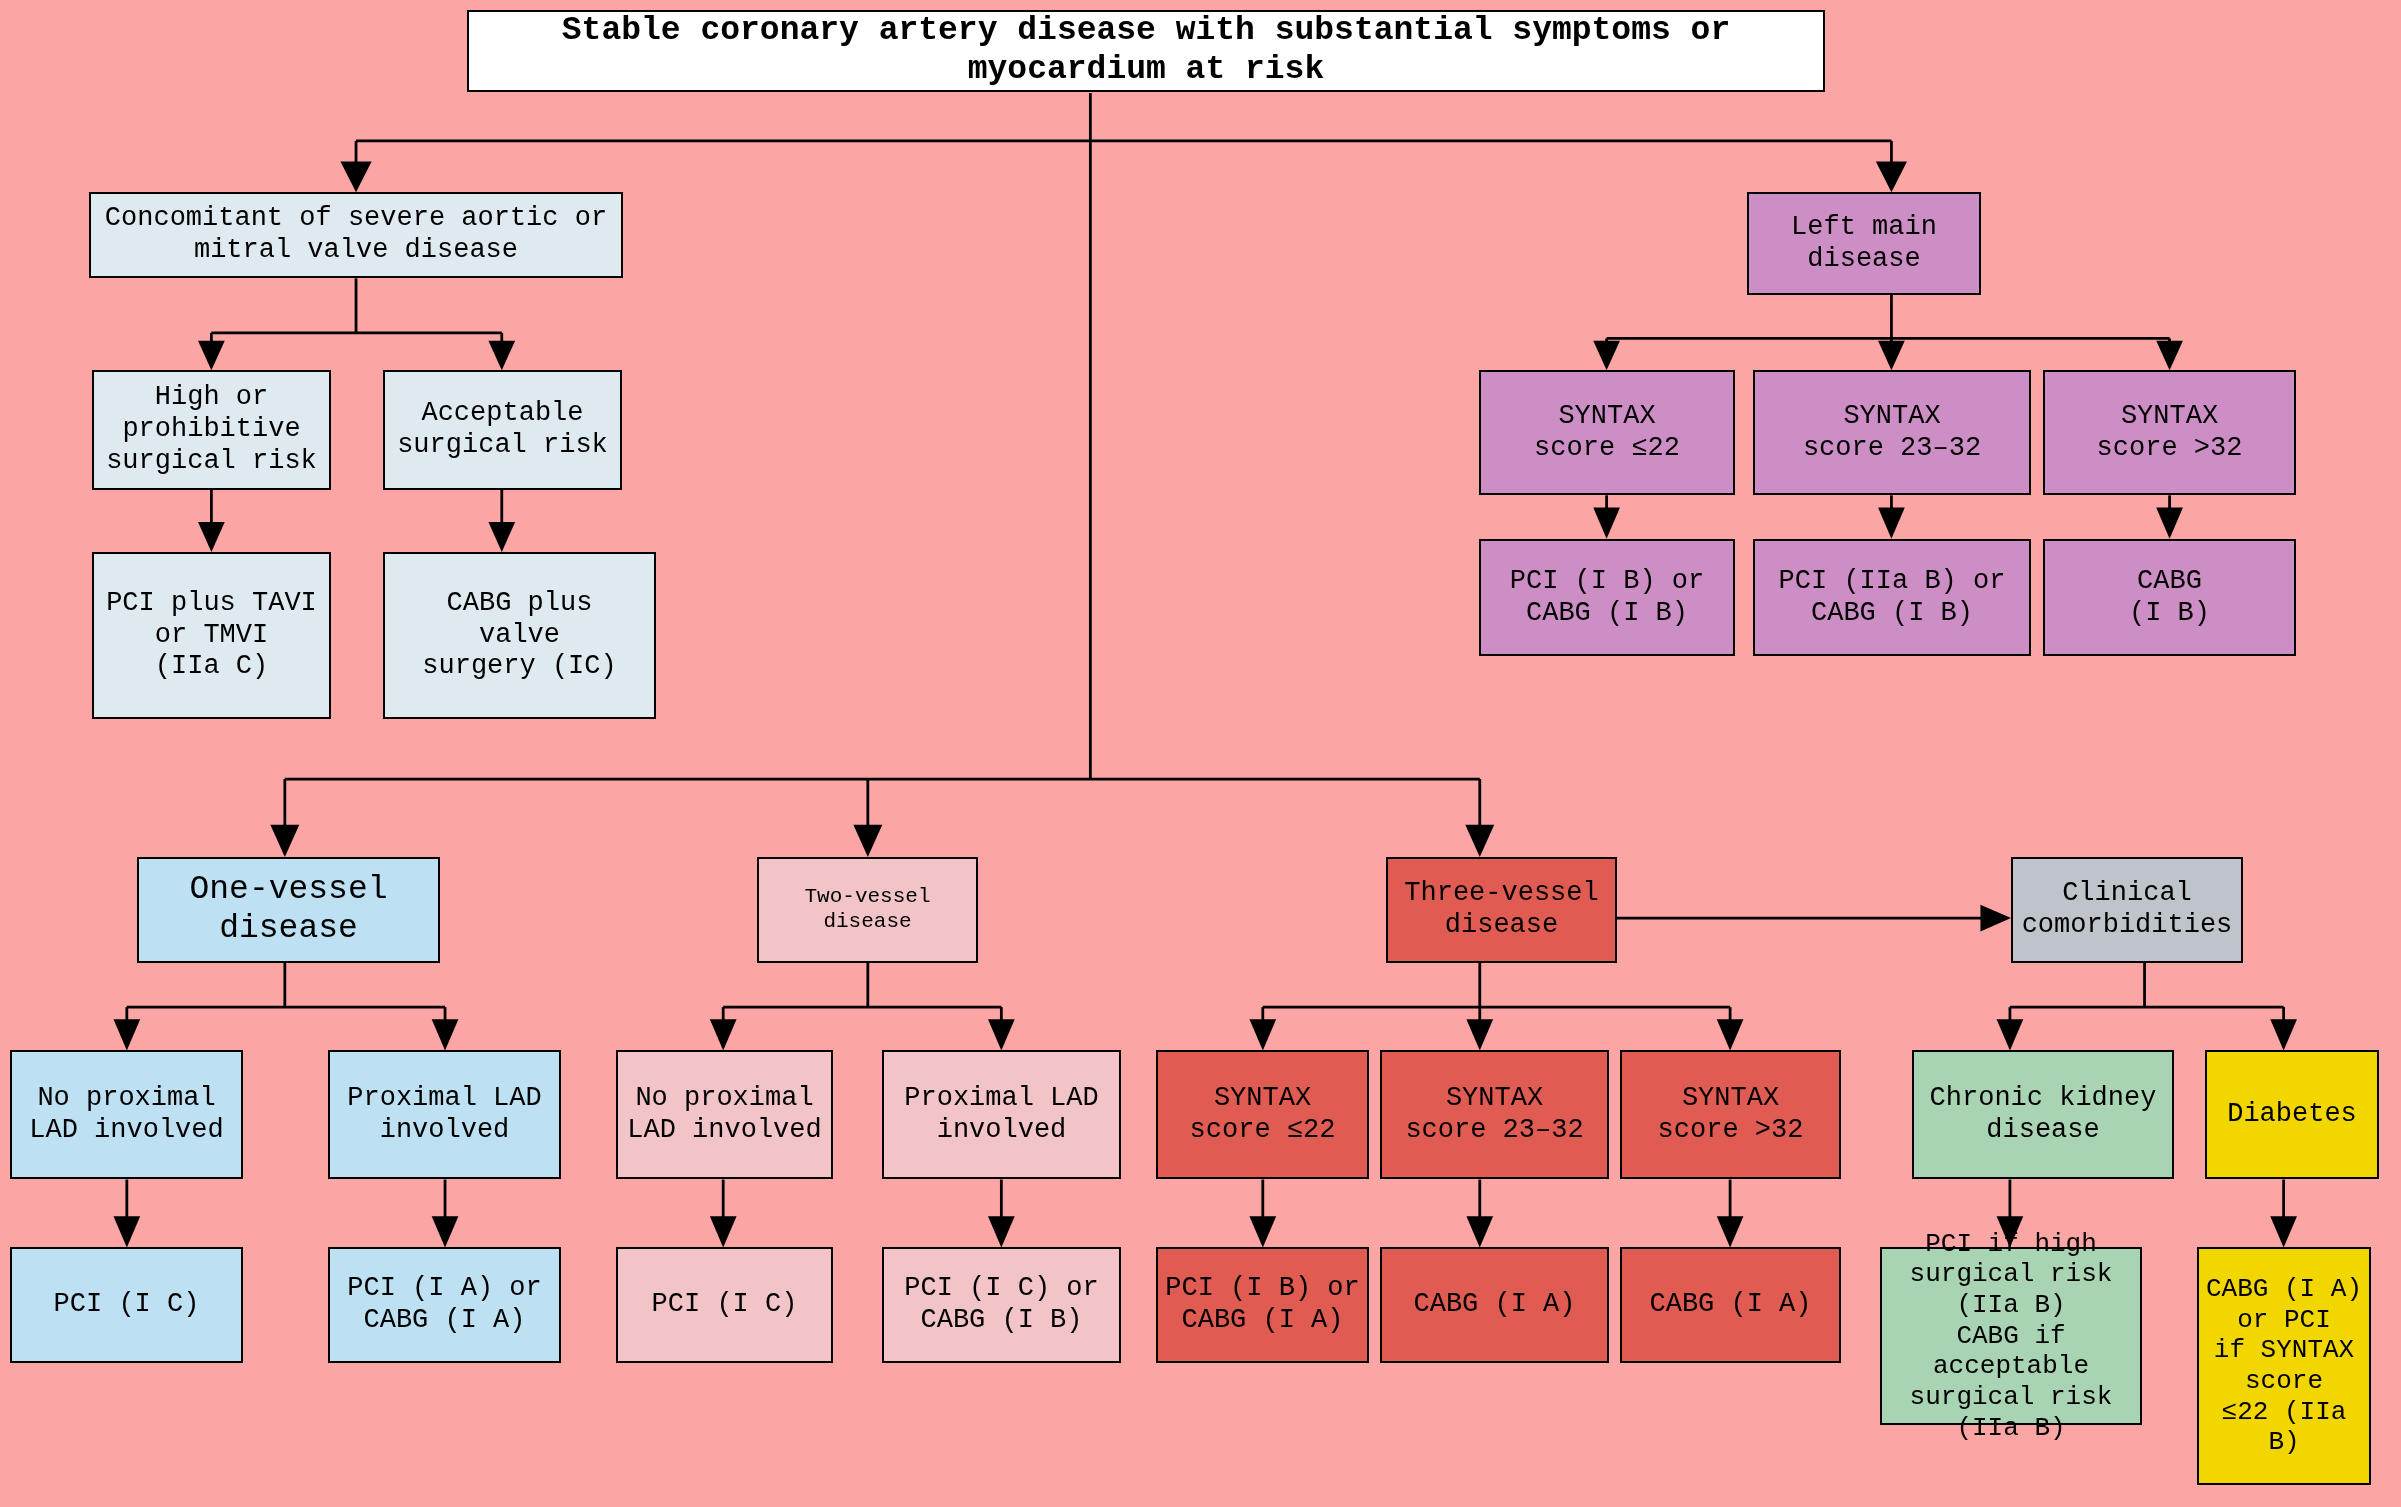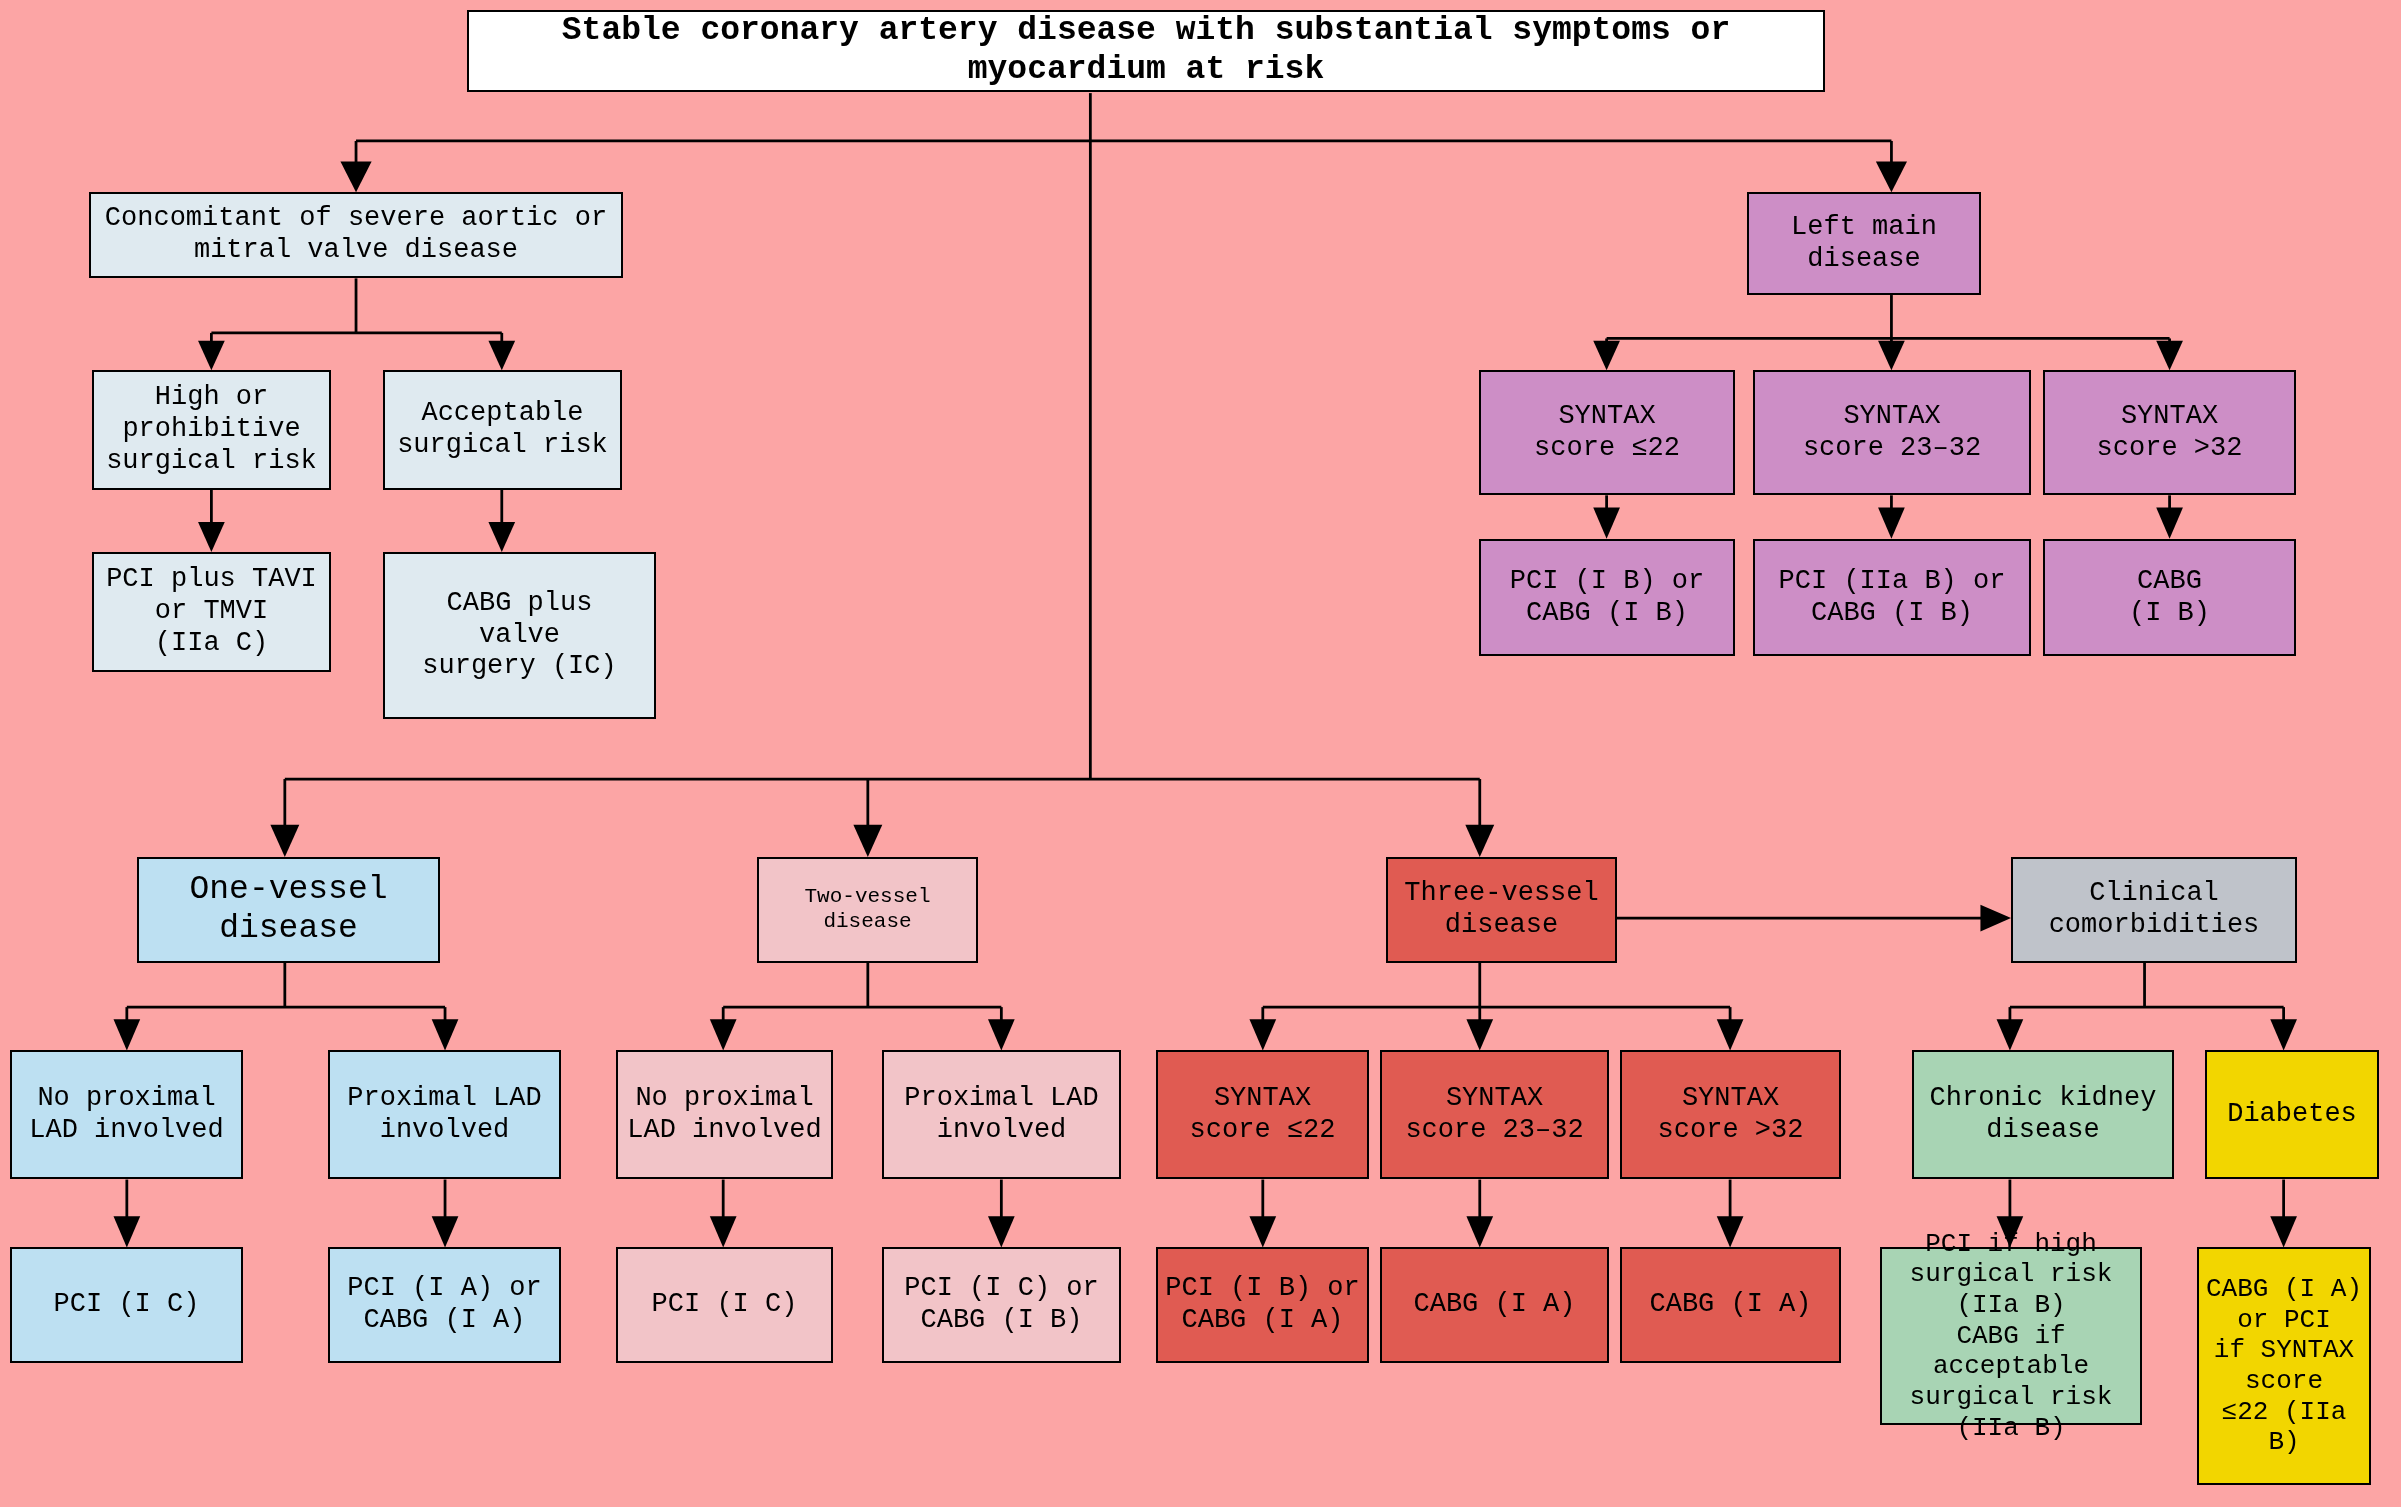--- a/index.html
+++ b/index.html
@@ -169,21 +169,21 @@
   <div class="node" style="left:92px; top:370px; width:239px; height:120px; background:#dfeaf0; font-size:27px;">
     <span class="lbl">High or
 prohibitive
 surgical risk</span>
   </div>
   <div class="node" style="left:383px; top:370px; width:239px; height:120px; background:#dfeaf0; font-size:27px;">
     <span class="lbl">Acceptable
 surgical risk</span>
   </div>
 
-  <div class="node" style="left:92px; top:552px; width:239px; height:120px; background:#dfeaf0; font-size:27px;">
+  <div class="node" style="left:92px; top:552px; width:239px; height:167px; background:#dfeaf0; font-size:27px;">
     <span class="lbl">PCI plus TAVI
 or TMVI
 (IIa C)</span>
   </div>
   <div class="node" style="left:383px; top:552px; width:273px; height:167px; background:#dfeaf0; font-size:27px;">
     <span class="lbl">CABG plus
 valve
 surgery (IC)</span>
   </div>
 
@@ -278,21 +278,21 @@
     <span class="lbl">PCI (I B) or
 CABG (I A)</span>
   </div>
   <div class="node" style="left:1380px; top:1247px; width:229px; height:116px; background:#e05b52; font-size:27px;">
     <span class="lbl">CABG (I A)</span>
   </div>
   <div class="node" style="left:1620px; top:1247px; width:221px; height:116px; background:#e05b52; font-size:27px;">
     <span class="lbl">CABG (I A)</span>
   </div>
 
-  <div class="node" style="left:2011px; top:857px; width:286px; height:106px; background:#bfc3ca; font-size:27px;align-items:center;">
+  <div class="node" style="left:2011px; top:857px; width:232px; height:106px; background:#bfc3ca; font-size:27px;align-items:center;">
     <span class="lbl">Clinical
 comorbidities</span>
   </div>
   <div class="node" style="left:1880px; top:1050px; width:262px; height:129px; background:#a8d4b4; font-size:27px;margin-left:32px;">
     <span class="lbl">Chronic kidney
 disease</span>
   </div>
   <div class="node" style="left:2197px; top:1050px; width:174px; height:129px; background:#f2d600; font-size:27px;margin-left:8px;">
     <span class="lbl">Diabetes</span>
   </div>

